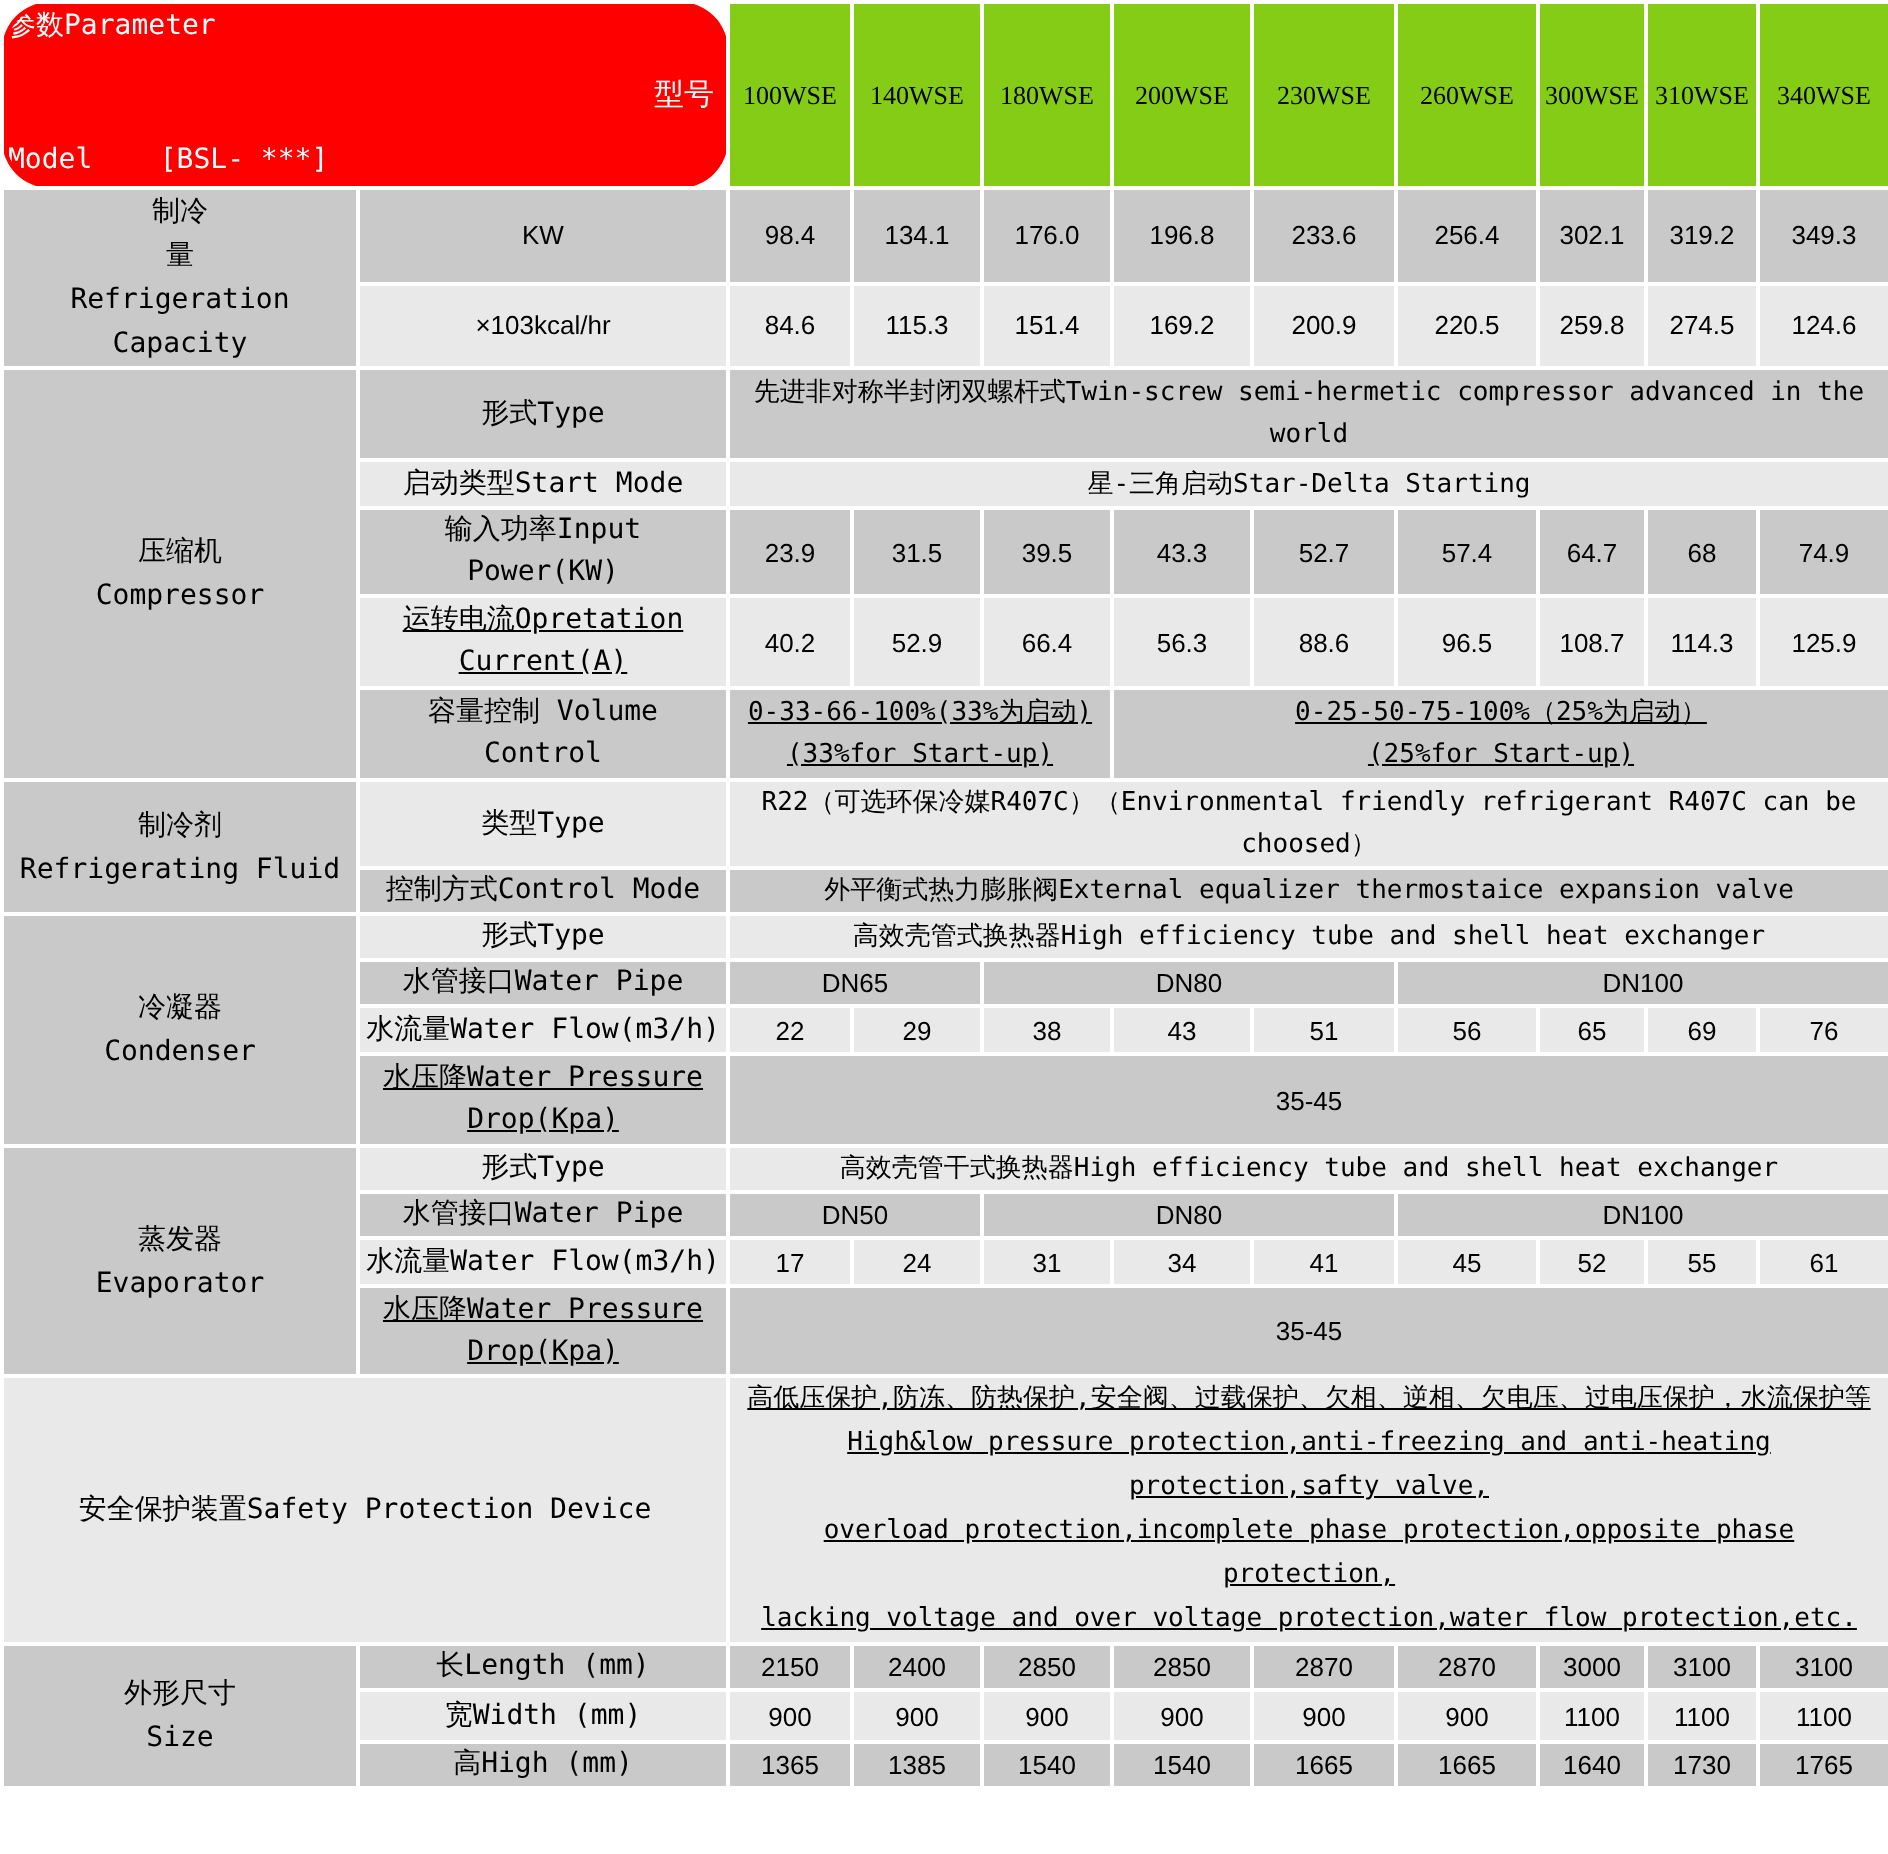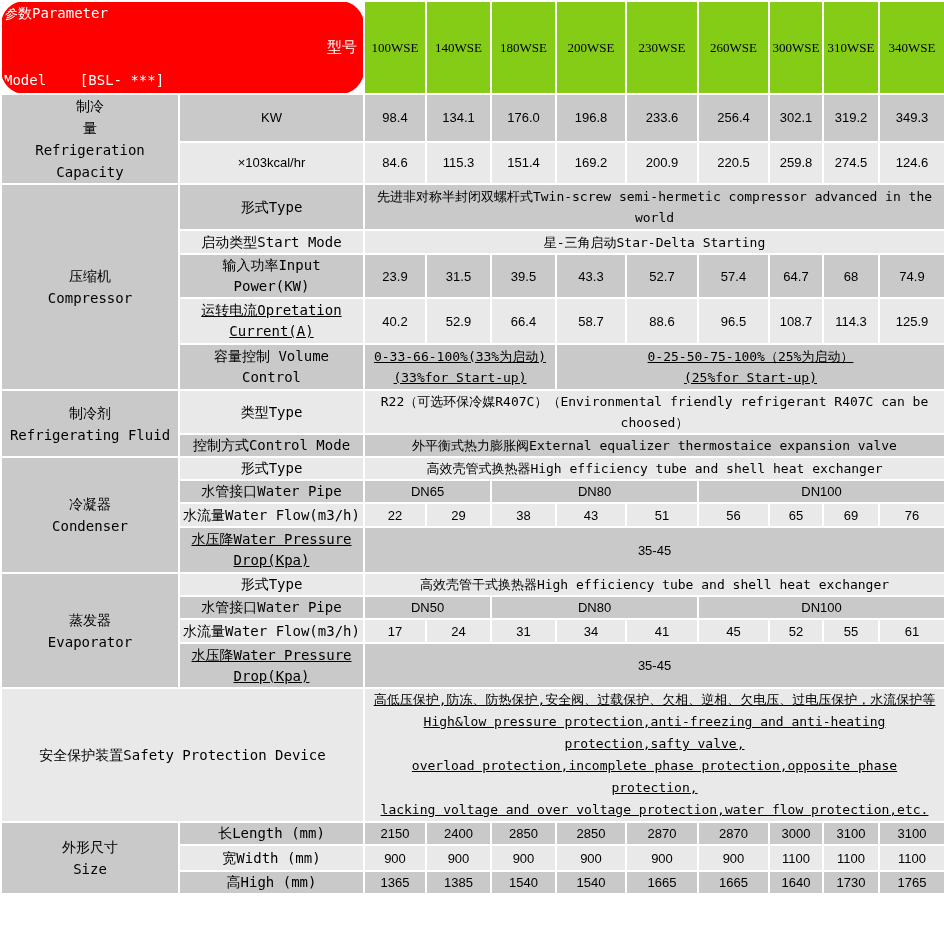--- a/index.html
+++ b/index.html
@@ -173,21 +173,21 @@
           <td class="dark num">64.7</td>
           <td class="dark num">68</td>
           <td class="dark num">74.9</td>
     </tr>
     <tr style="height:46px">
       <td class="light lbl pre">运转电流Opretation
 Current(A)</td>
       <td class="light num">40.2</td>
           <td class="light num">52.9</td>
           <td class="light num">66.4</td>
-          <td class="light num">58.7</td>
+          <td class="light num">56.3</td>
           <td class="light num">88.6</td>
           <td class="light num">96.5</td>
           <td class="light num">108.7</td>
           <td class="light num">114.3</td>
           <td class="light num">125.9</td>
     </tr>
     <tr style="height:46px">
       <td class="dark lbl">容量控制 Volume Control</td>
       <td colspan="3" class="dark pre tight">0-33-66-100%(33%为启动)
 (33%for Start-up)</td>

